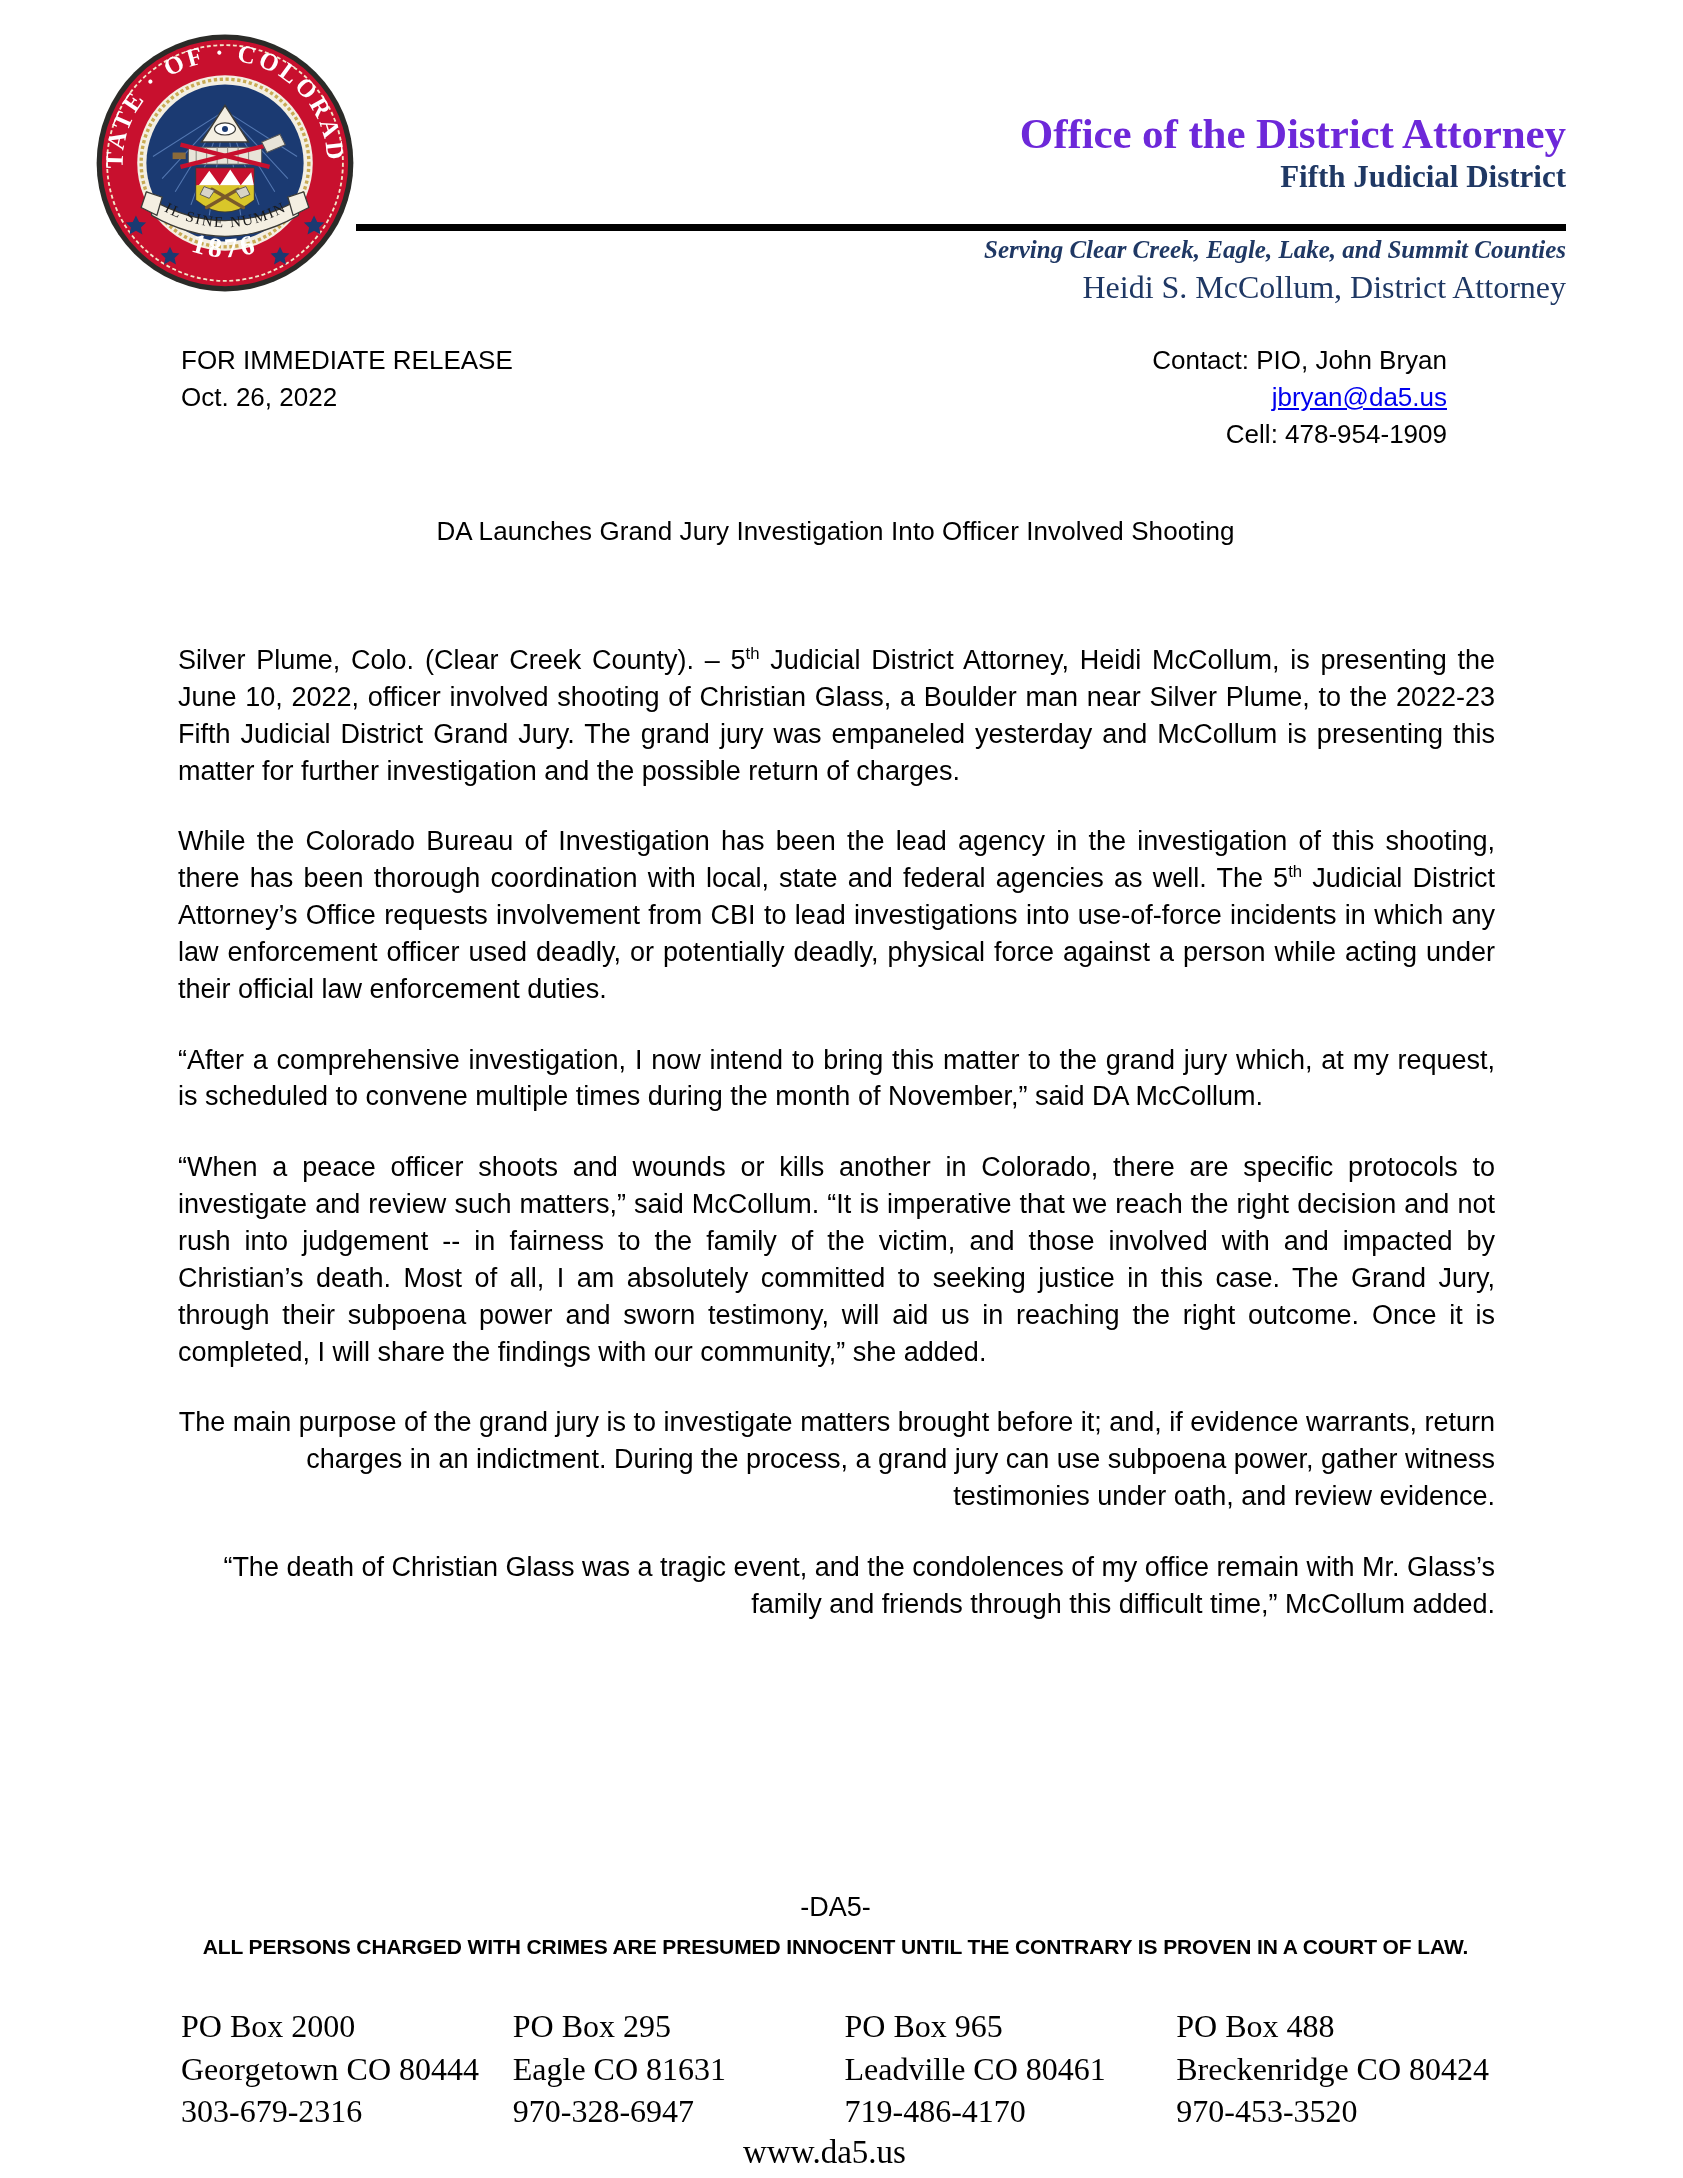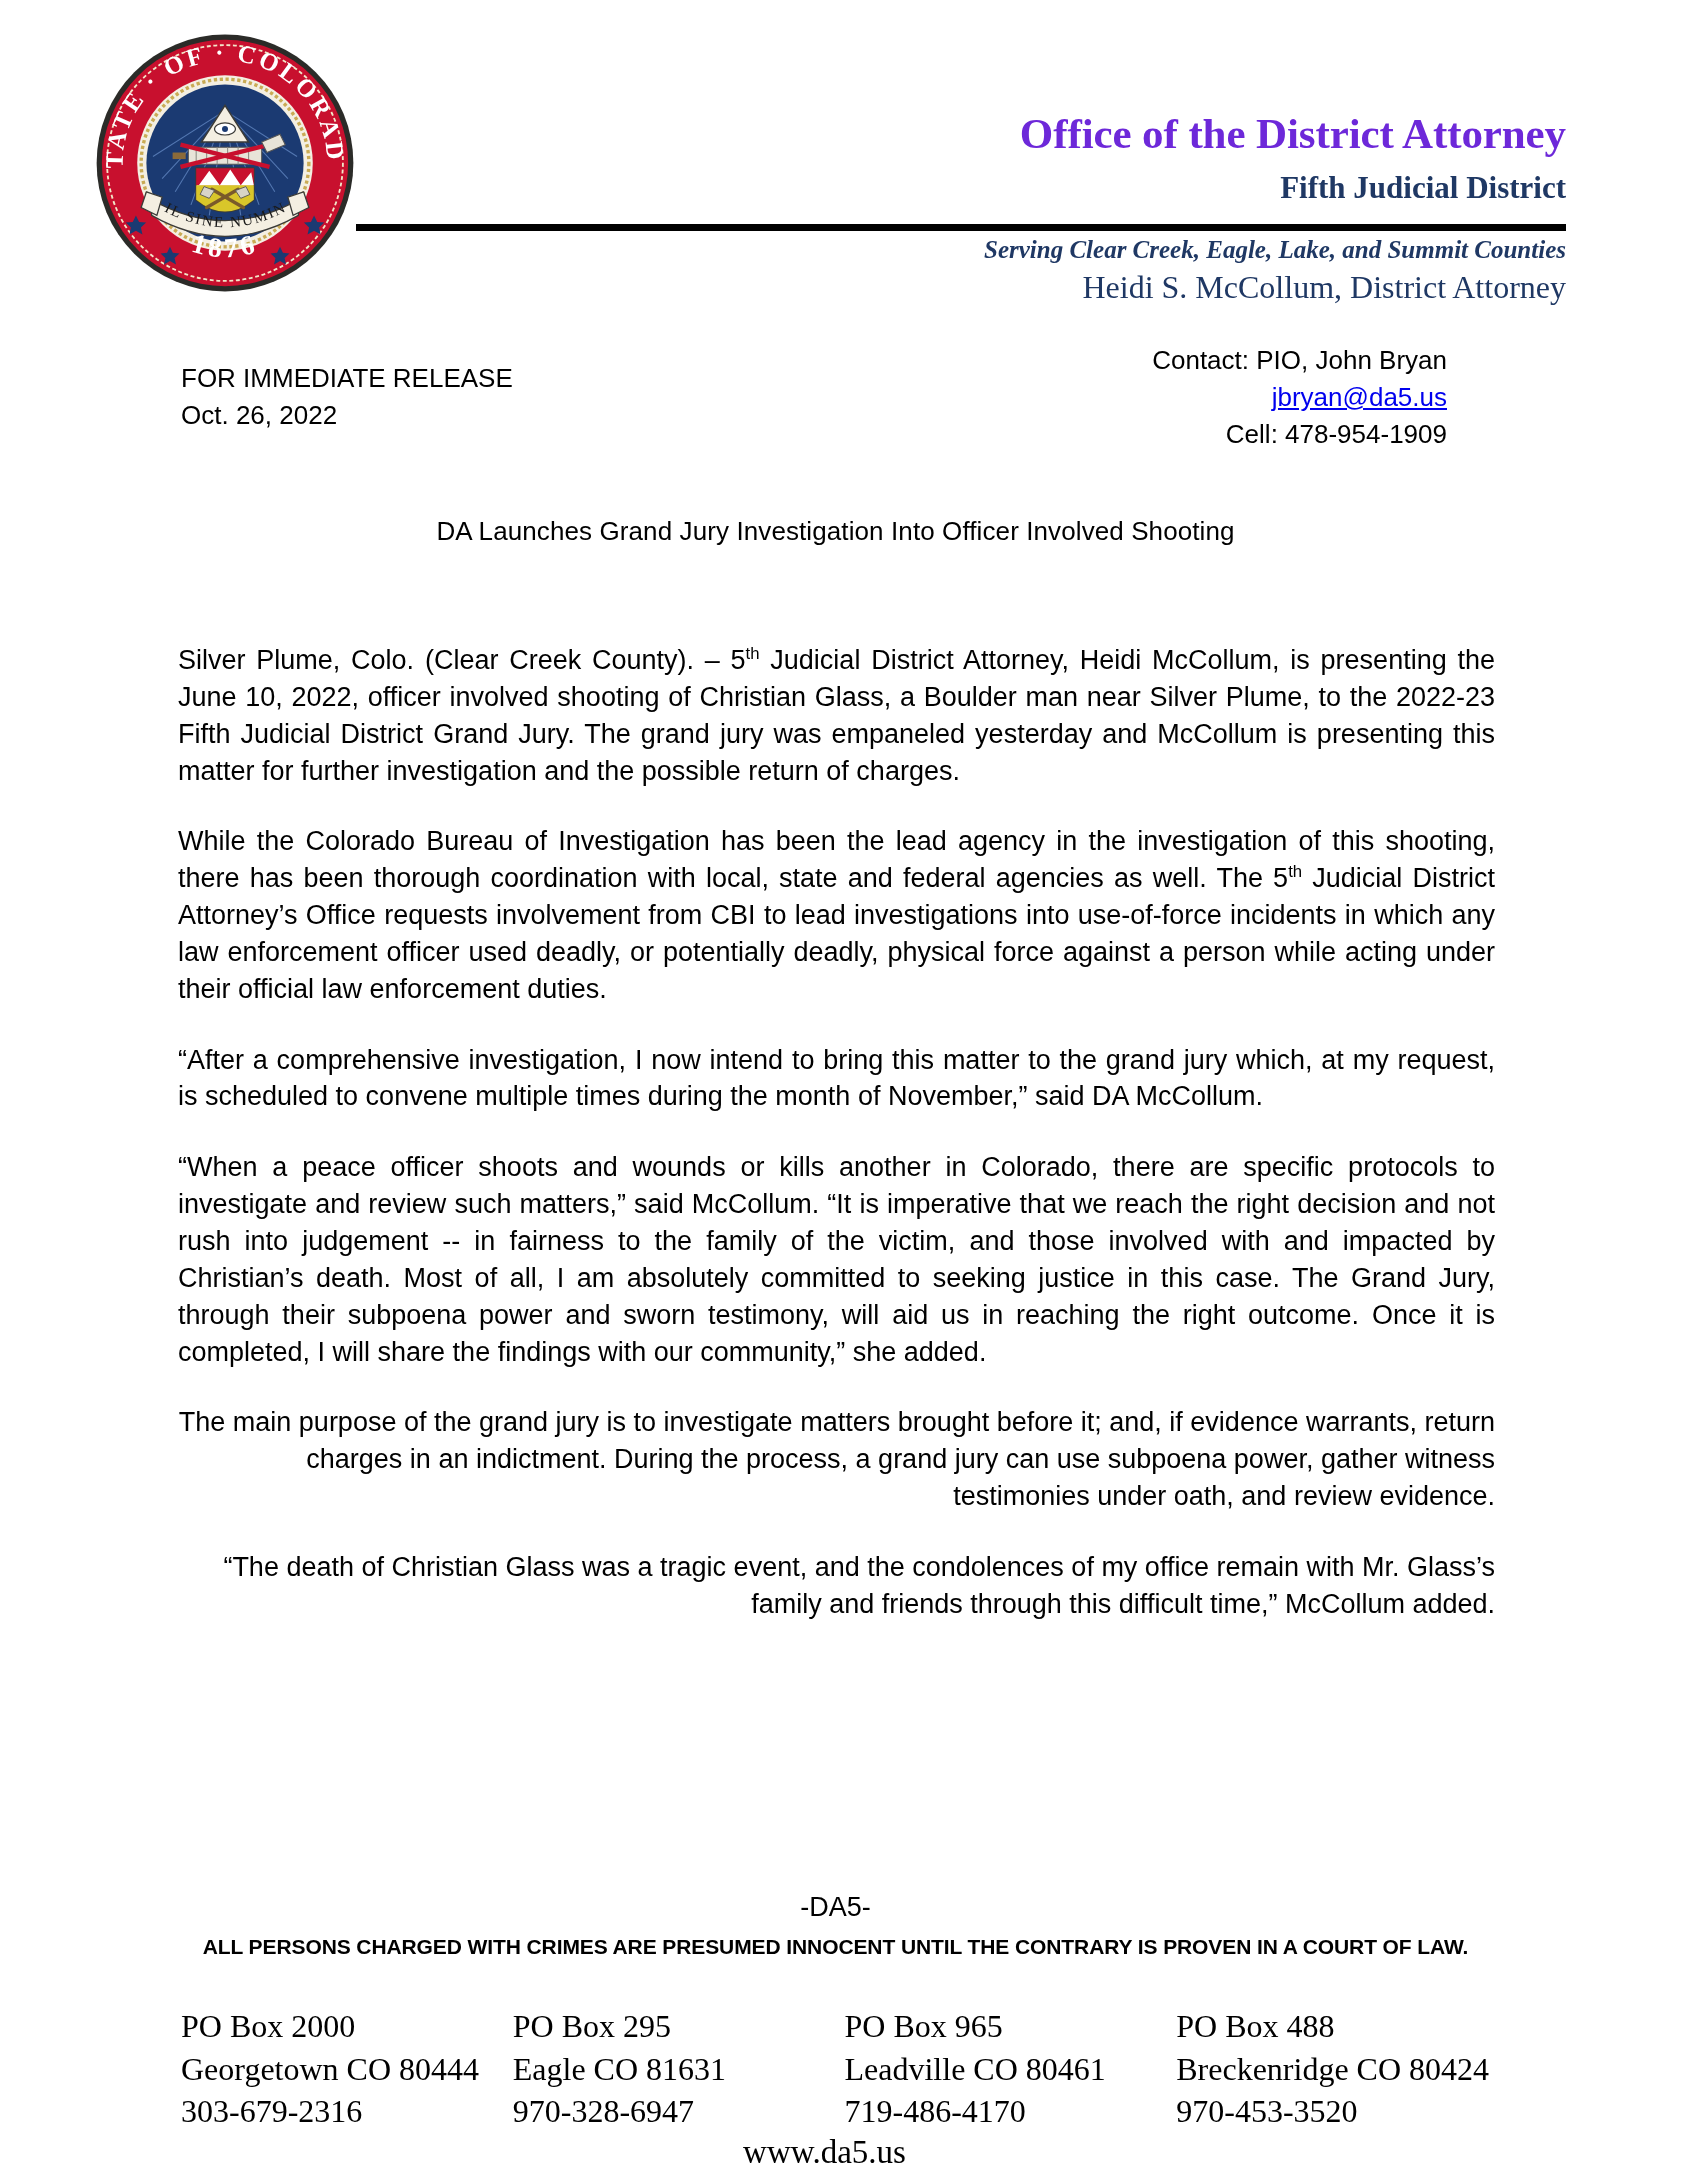--- a/index.html
+++ b/index.html
@@ -54,21 +54,21 @@
     line-height: 1.08;
     color: #6d28d9;
     letter-spacing: -0.1px;
   }
   .org-sub {
     font-family: "Liberation Serif", serif;
     font-weight: bold;
     font-size: 31px;
     line-height: 1.18;
     color: #1F3864;
-    margin-top: 13px;
+    margin-top: 2px;
   }
   .rule {
     position: absolute;
     left: 356px;
     top: 224px;
     width: 1210px;
     height: 7px;
     background: #000000;
   }
   .serving {
@@ -95,21 +95,20 @@
   }
 
   
   .release-block {
     position: absolute;
     left: 181px;
     top: 342px;
     font-size: 26px;
     line-height: 1.43;
     color: #000;
-    margin-top: 18px;
   }
   .contact-block {
     position: absolute;
     right: 236px;
     top: 342px;
     text-align: right;
     font-size: 26px;
     line-height: 1.43;
     color: #000;
   }

